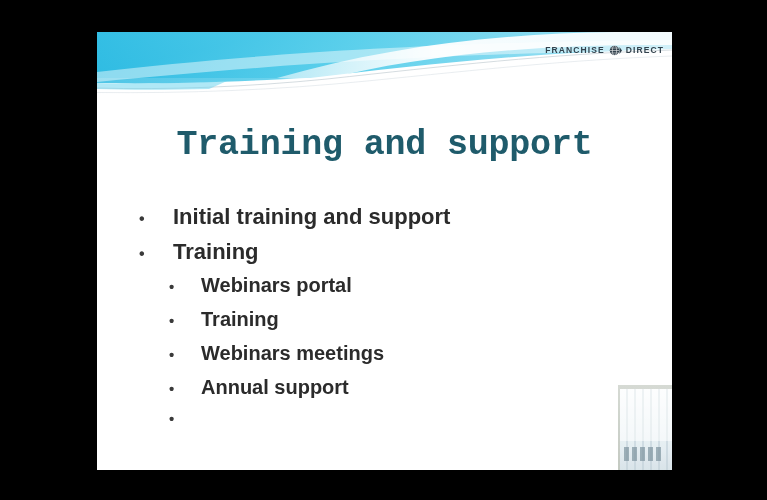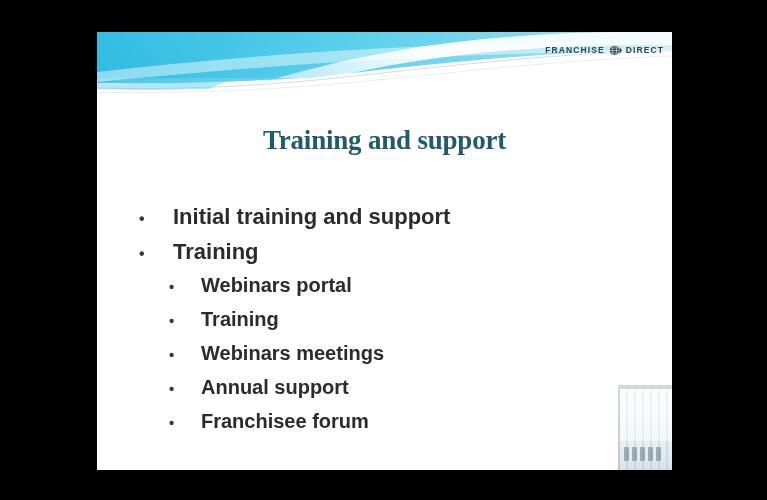--- a/index.html
+++ b/index.html
@@ -75,22 +75,22 @@
     flex: 0 0 13px;
   }
 
   
   #slide-title {
     position: absolute;
     left: 0;
     top: 94px;
     width: 575px;
     text-align: center;
-    font-family: Liberation Serif, serif;
-    font-size: 27px;
+    font-family: Liberation Mono, monospace;
+    font-size: 35px;
     font-weight: bold;
     color: #1f5b6b;
     letter-spacing: -0.2px;
     line-height: 1.1;
     white-space: nowrap;
   }
 
   
   #slide-body {
     position: absolute;
@@ -253,21 +253,20 @@
         <span class="bullet-text">Webinars meetings</span>
       </div>
 
       <div class="bullet-row level-2">
         <span class="bullet-mark">•</span>
         <span class="bullet-text">Annual support</span>
       </div>
 
       <div class="bullet-row level-2">
         <span class="bullet-mark">•</span>
-        <span class="bullet-text">Franchisee forum</span>
       </div>
 
     </div>
 
     <div id="webcam-overlay">
       <svg viewBox="0 0 151 117" preserveAspectRatio="none">
         <defs>
           <linearGradient id="blindGrad" x1="0" y1="0" x2="0" y2="1">
             <stop offset="0%" stop-color="#FAFCFD"></stop>
             <stop offset="55%" stop-color="#E4EDF2"></stop>

